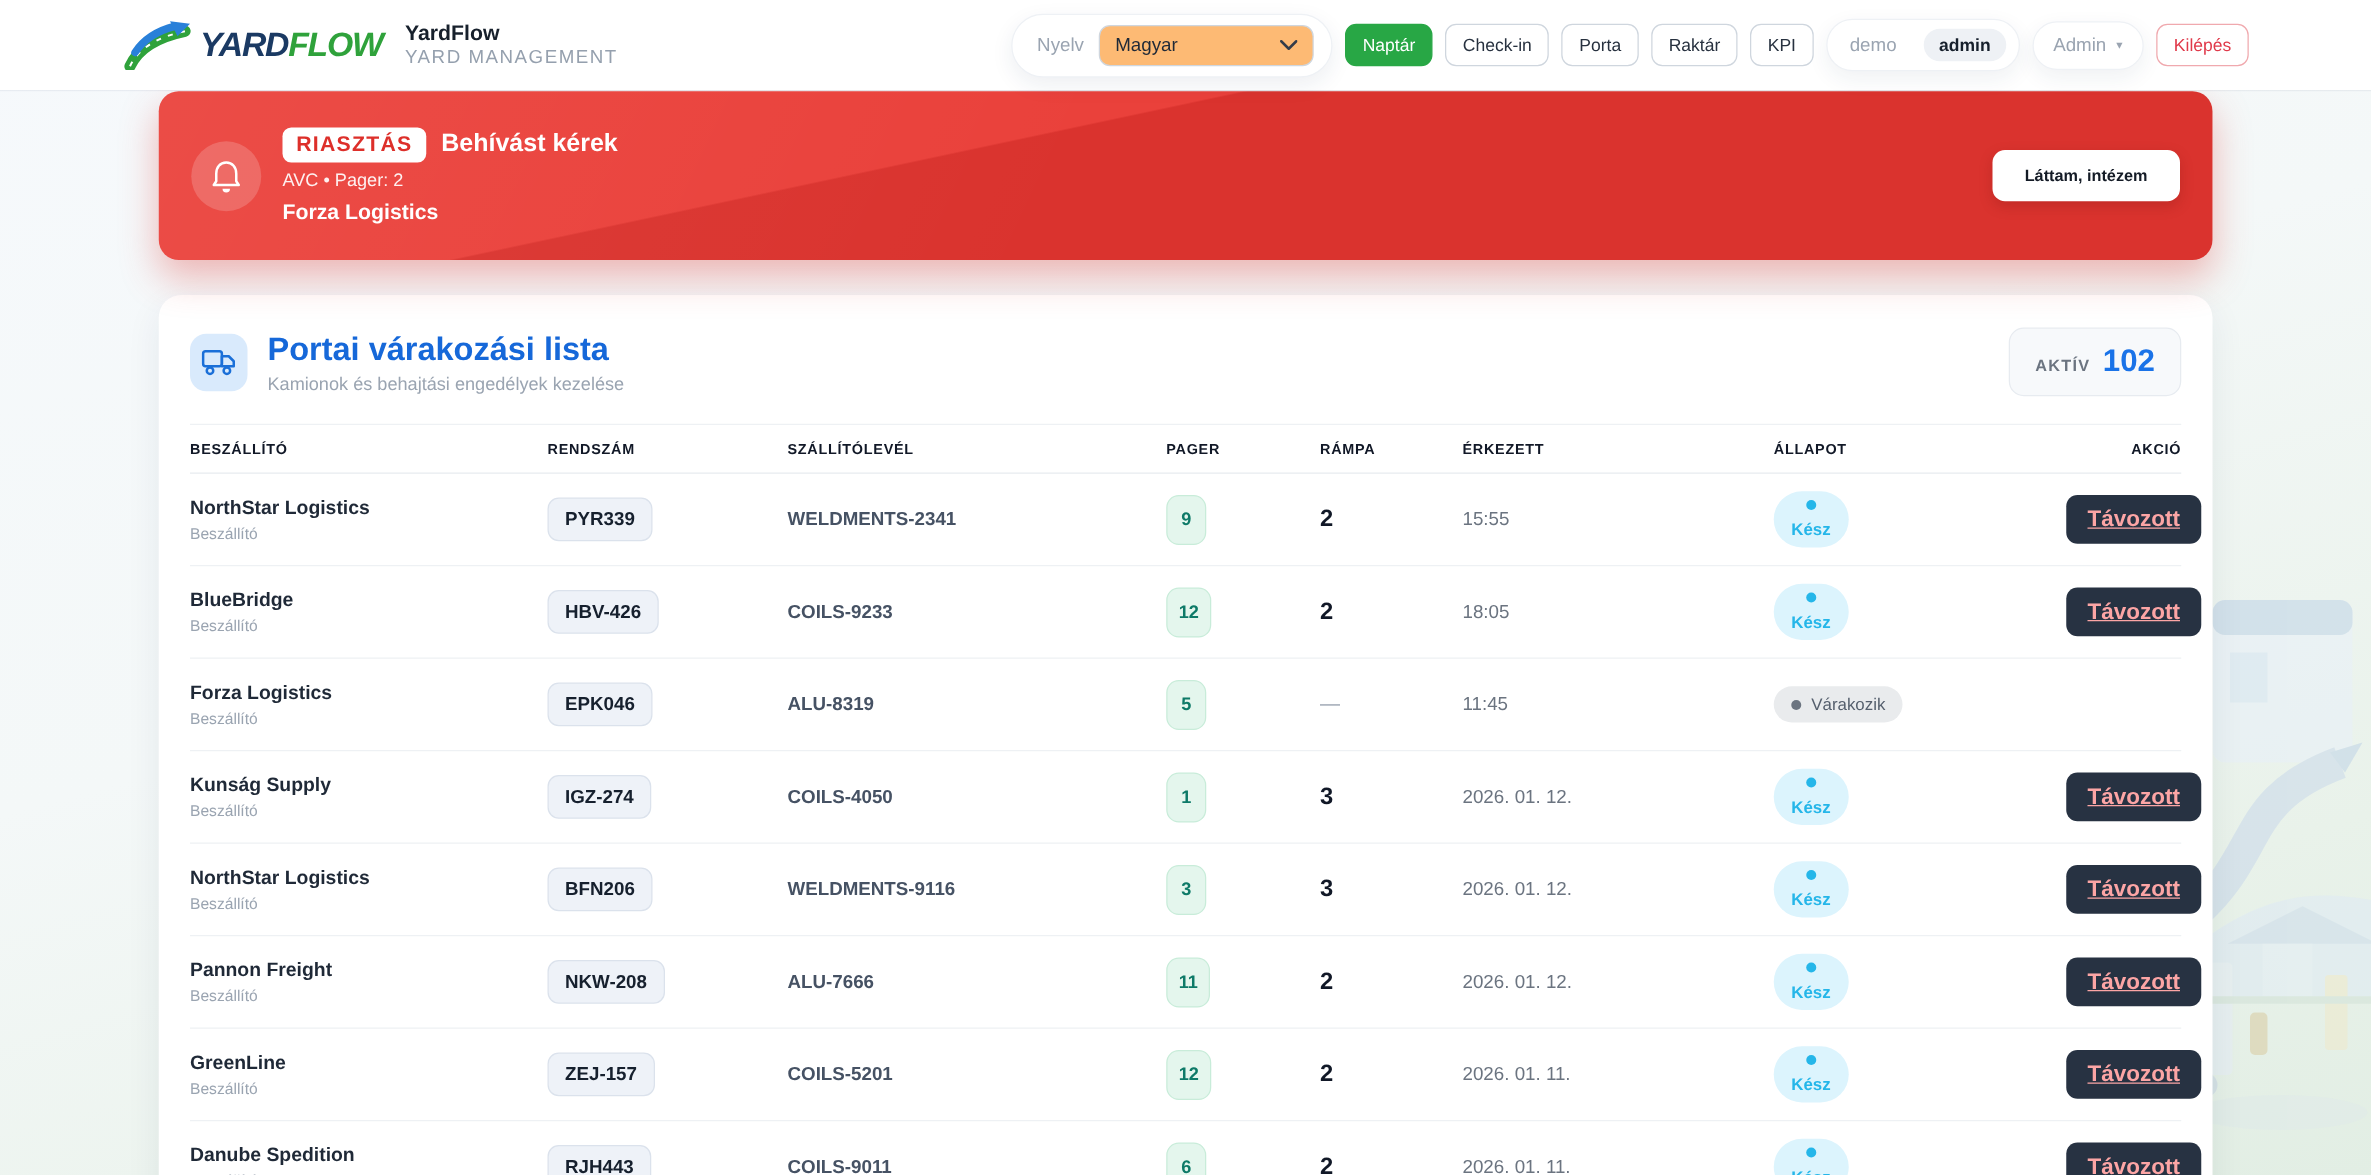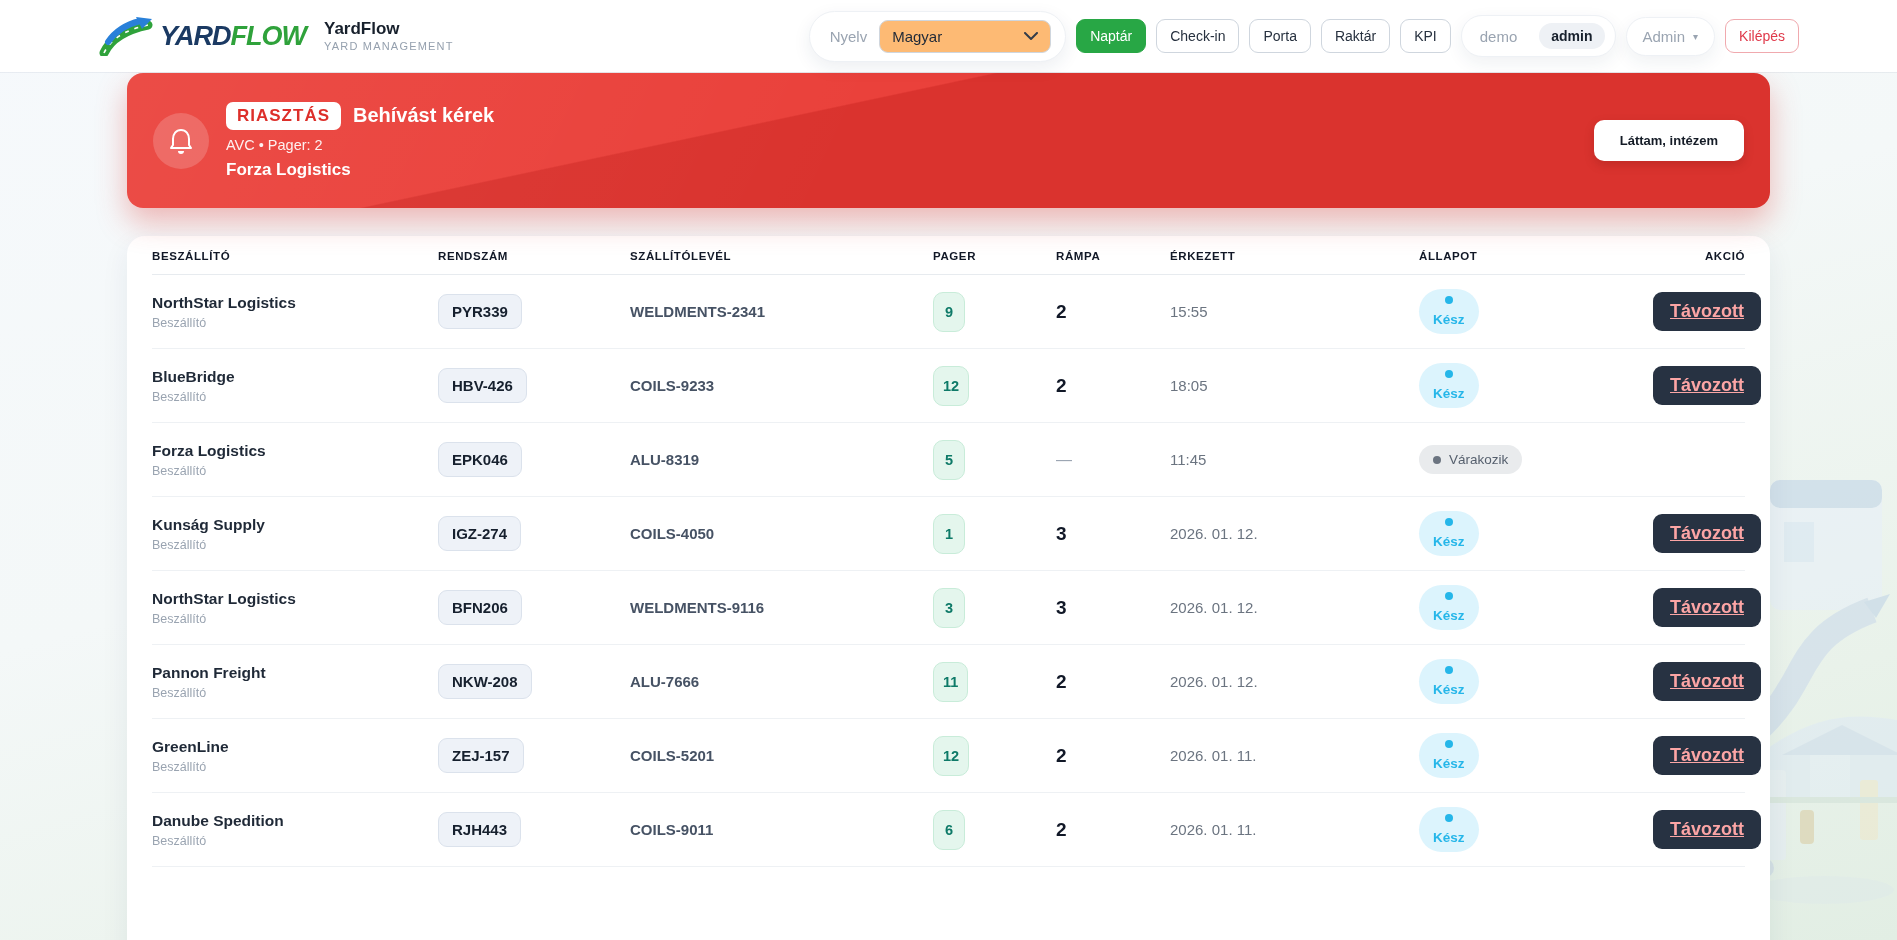--- a/index.html
+++ b/index.html
@@ -17,21 +17,21 @@
     padding:0 98px; box-shadow:0 1px 0 rgba(20,40,80,.06);
     position:relative; z-index:5;
   }
   .logo-wrap { display:flex; align-items:center; gap:14px; }
   .logo-mark { display:flex; align-items:center; gap:6px; }
   .logo-word { font-style:italic; font-weight:900; font-size:27px; letter-spacing:-1px; }
   .logo-word .yard { color:var(--brand-navy); }
   .logo-word .flow { color:var(--brand-green); }
   .brand-text { display:flex; flex-direction:column; line-height:1.2; margin-left:4px; }
   .brand-title { font-weight:700; font-size:17px; color:#17202c; }
-  .brand-sub { font-size:11px; color:#95a0ae; letter-spacing:1.2px; }
+  .brand-sub { font-size:15px; color:#95a0ae; letter-spacing:1.2px; }
 
   .top-right { margin-left:auto; display:flex; align-items:center; gap:10px; }
   .lang-pill {
     display:flex; align-items:center; gap:12px; background:#fff;
     border:1px solid #eef1f5; border-radius:999px; padding:8px 14px 8px 20px;
     box-shadow:0 6px 18px rgba(30,50,90,.08);
   }
   .lang-label { color:#9aa4b1; font-size:15px; }
   .lang-select {
     display:flex; align-items:center; justify-content:space-between; width:172px;
@@ -222,20 +222,38 @@
       <span class="alert-badge">RIASZTÁS</span>
       <span class="alert-title">Behívást kérek</span>
     </div>
     <div class="alert-meta">AVC • Pager: 2</div>
     <div class="alert-company">Forza Logistics</div>
   </div>
   <button class="alert-action">Láttam, intézem</button>
 </section>
 
 <main class="card">
+  <div class="card-head">
+    <div class="truck-badge">
+      <svg width="28" height="24" viewBox="0 0 28 24">
+        <rect x="1.5" y="3" width="15" height="12" rx="2" fill="none" stroke="#1a6fd8" stroke-width="2"></rect>
+        <path d="M16.5 7 H22 L26 11 V15 H16.5 Z" fill="none" stroke="#1a6fd8" stroke-width="2" stroke-linejoin="round"></path>
+        <circle cx="7" cy="18.5" r="2.6" fill="none" stroke="#1a6fd8" stroke-width="2"></circle>
+        <circle cx="20.5" cy="18.5" r="2.6" fill="none" stroke="#1a6fd8" stroke-width="2"></circle>
+      </svg>
+    </div>
+    <div class="card-head-text">
+      <div class="card-title">Portai várakozási lista</div>
+      <div class="card-sub">Kamionok és behajtási engedélyek kezelése</div>
+    </div>
+    <div class="active-badge">
+      <span class="active-label">AKTÍV</span>
+      <span class="active-count">102</span>
+    </div>
+  </div>
 
   <div class="grid-row thead">
     <span class="th">BESZÁLLÍTÓ</span>
     <span class="th">RENDSZÁM</span>
     <span class="th">SZÁLLÍTÓLEVÉL</span>
     <span class="th">PAGER</span>
     <span class="th">RÁMPA</span>
     <span class="th">ÉRKEZETT</span>
     <span class="th">ÁLLAPOT</span>
     <span class="th">AKCIÓ</span>

